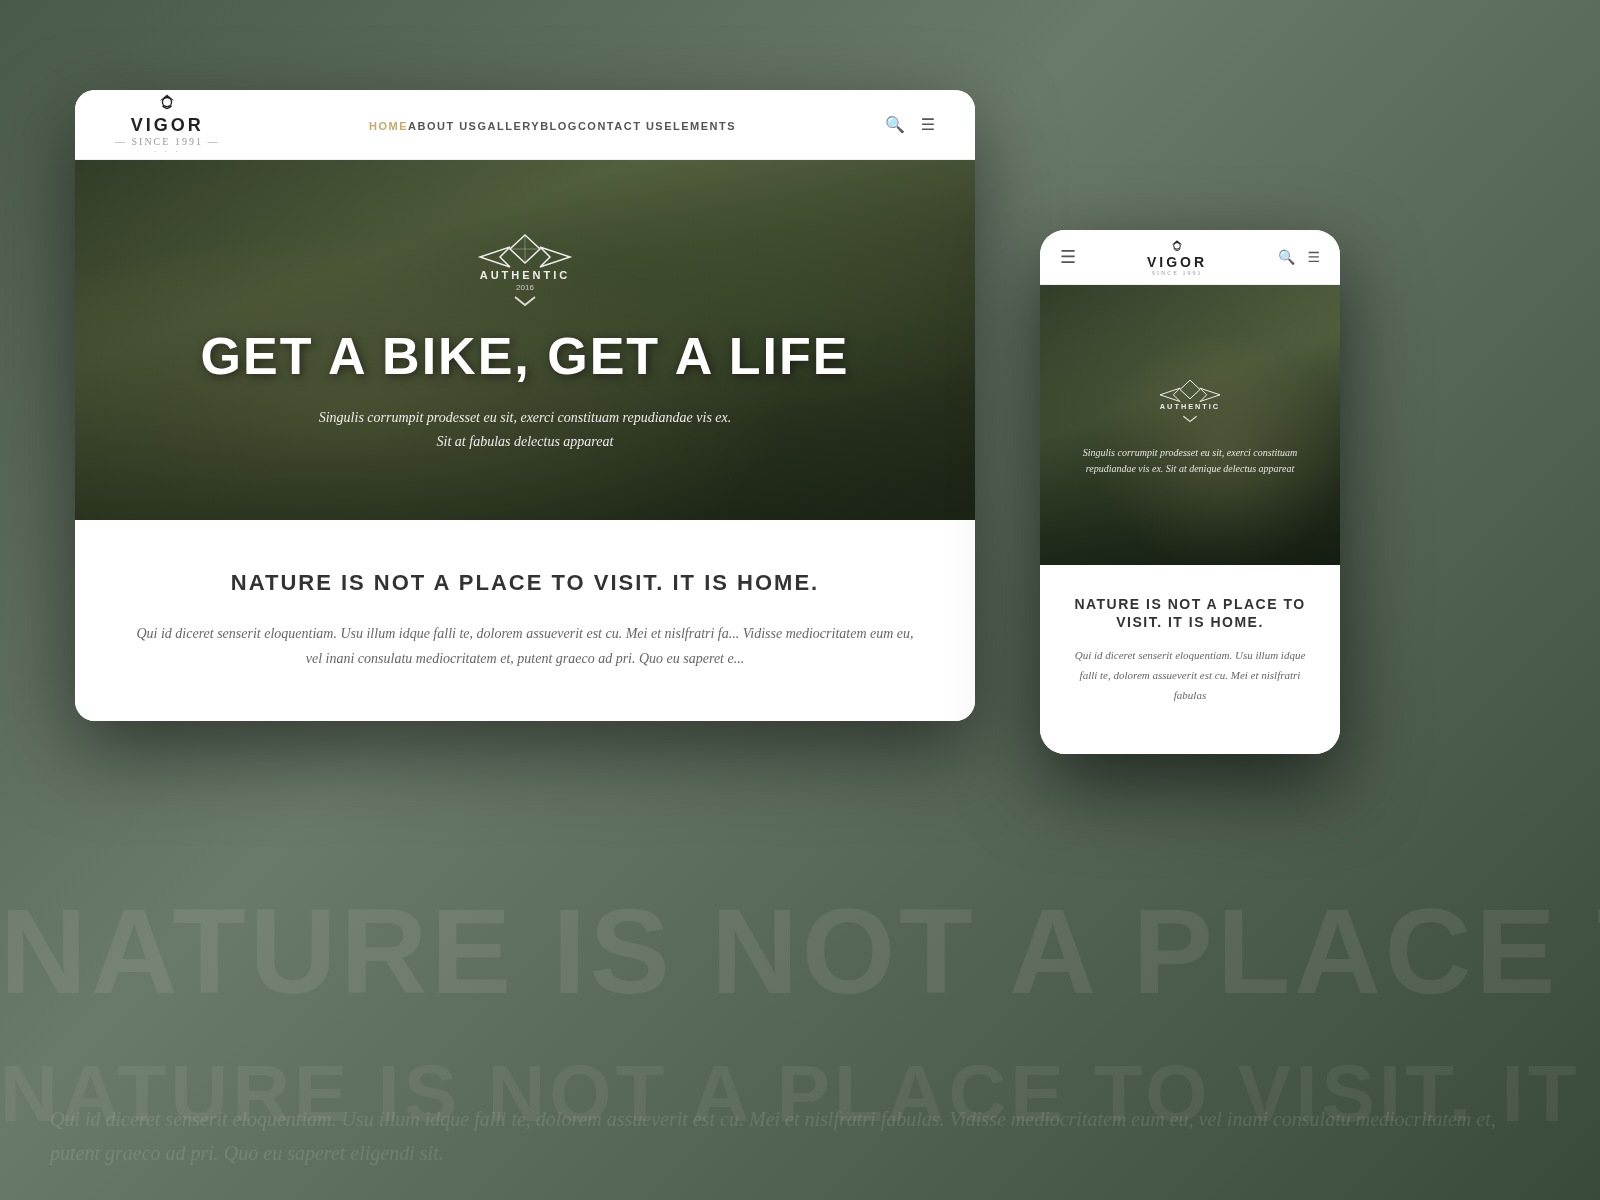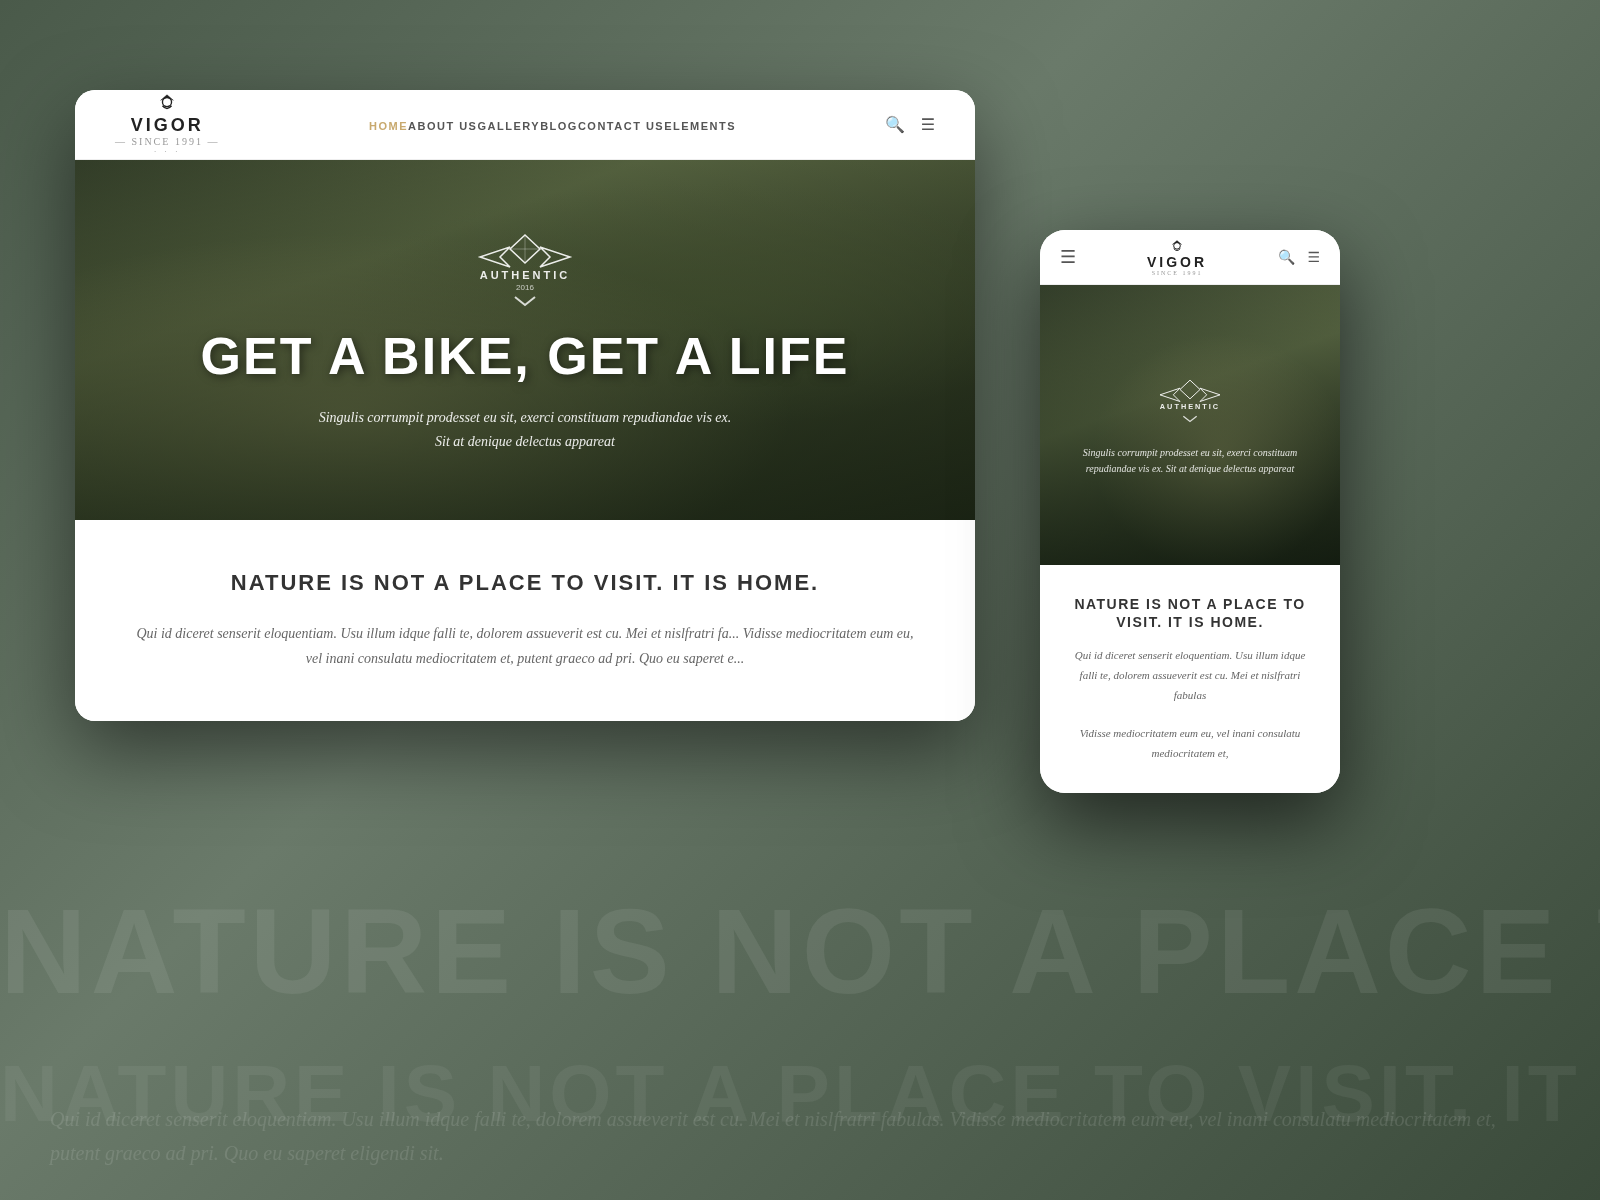--- a/index.html
+++ b/index.html
@@ -446,21 +446,21 @@
           <text x="60" y="52" text-anchor="middle" fill="white" font-size="11" font-family="sans-serif" font-weight="700" letter-spacing="3" opacity="0.9">AUTHENTIC</text>
           <text x="60" y="63" text-anchor="middle" fill="white" font-size="8" font-family="sans-serif" opacity="0.7">2016</text>
 
           <path d="M50 70 L60 78 L70 70" fill="none" stroke="white" stroke-width="2" opacity="0.8"></path>
         </svg>
       </div>
 
       <h1 class="hero-title">GET A BIKE, GET A LIFE</h1>
       <p class="hero-subtitle">
         <span>Singulis corrumpit prodesset eu sit, exerci constituam repudiandae vis ex.</span><br>
-        <span>Sit at denique delectus appareat</span>
+        <span>Sit at fabulas delectus appareat</span>
       </p>
     </div>
   </div>
 
   <div class="content-desktop">
     <h2 class="section-title">NATURE IS NOT A PLACE TO VISIT. IT IS HOME.</h2>
     <p class="section-text">Qui id diceret senserit eloquentiam. Usu illum idque falli te, dolorem assueverit est cu. Mei et nislfratri fa... Vidisse mediocritatem eum eu, vel inani consulatu mediocritatem et, putent graeco ad pri. Quo eu saperet e...</p>
   </div>
 
 </div>
@@ -500,16 +500,15 @@
       </div>
 
       <p class="mobile-hero-subtitle">Singulis corrumpit prodesset eu sit, exerci constituam repudiandae vis ex. Sit at denique delectus appareat</p>
     </div>
   </div>
 
   <div class="content-mobile">
     <h2 class="mobile-section-title">NATURE IS NOT A PLACE TO VISIT. IT IS HOME.</h2>
     <p class="mobile-section-text">Qui id diceret senserit eloquentiam. Usu illum idque falli te, dolorem assueverit est cu. Mei et nislfratri fabulas</p>
     <br>
-    <p class="mobile-section-text">Vidisse mediocritatem eum eu, vel inani consulatu mediocritatem et,</p>
   </div>
 
 </div>
 
 </body></html>

